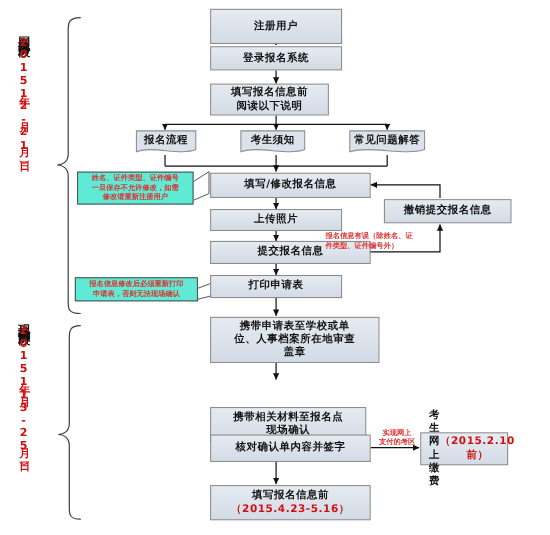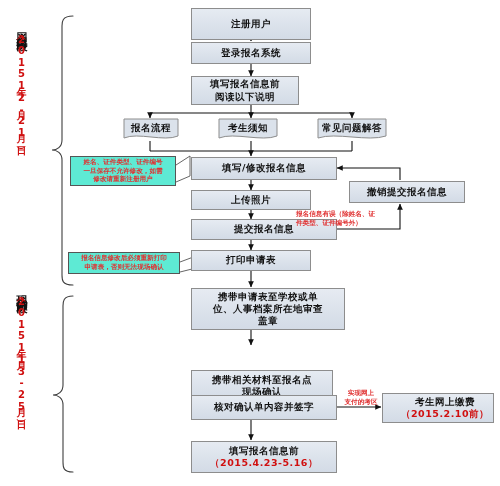--- a/index.html
+++ b/index.html
@@ -202,21 +202,21 @@
 
   <div class="pbox" style="left:191px;top:346px;width:142px;height:32px;flex-direction:column;margin-top:24px;">
     <span class="ln">携带相关材料至报名点</span>
     <span class="ln">现场确认</span>
   </div>
 
   <div class="pbox" style="left:191px;top:395px;width:146px;height:25px;justify-content:center;">
     <span class="ln">核对确认单内容并签字</span>
   </div>
 
-  <div class="pbox" style="left:382px;top:393px;width:112px;height:30px;flex-direction:column;padding-left:16px;">
+  <div class="pbox" style="left:382px;top:393px;width:80px;height:30px;flex-direction:row;padding-left:16px;">
     <span class="ln">考生网上缴费</span>
     <span class="red">（2015.2.10前）</span>
   </div>
 
   <div class="pbox" style="left:191px;top:441px;width:146px;height:32px;flex-direction:column;">
     <span class="ln">填写报名信息前</span>
     <span class="red">（2015.4.23-5.16）</span>
   </div>
 
   <div class="callout" style="left:70px;top:156px;width:106px;height:30px;flex-direction:column;">

